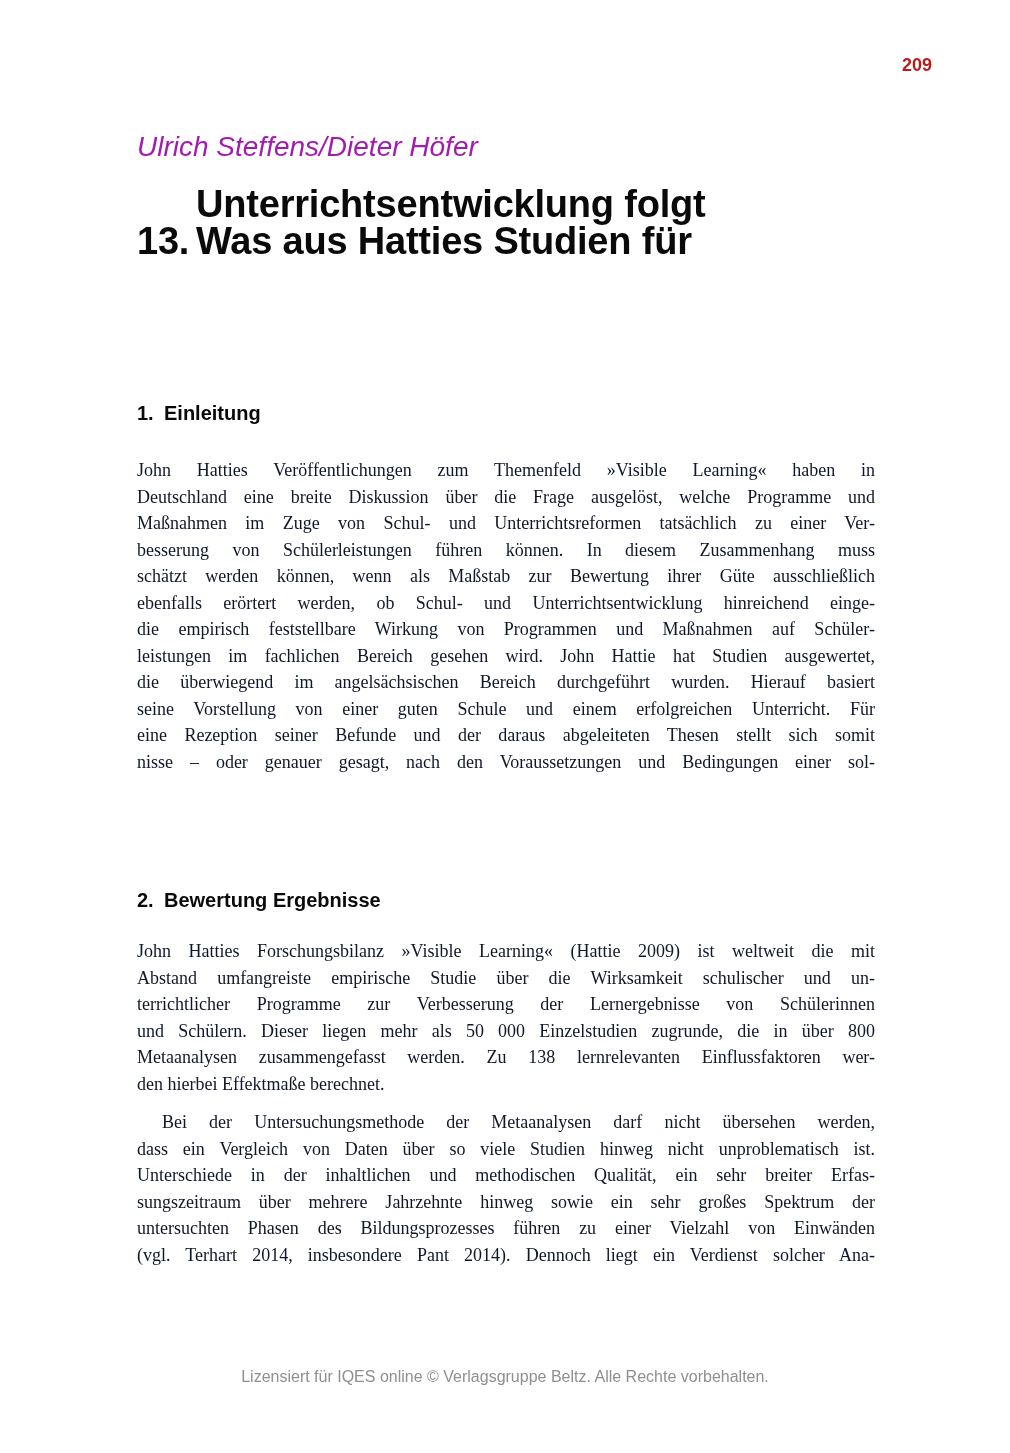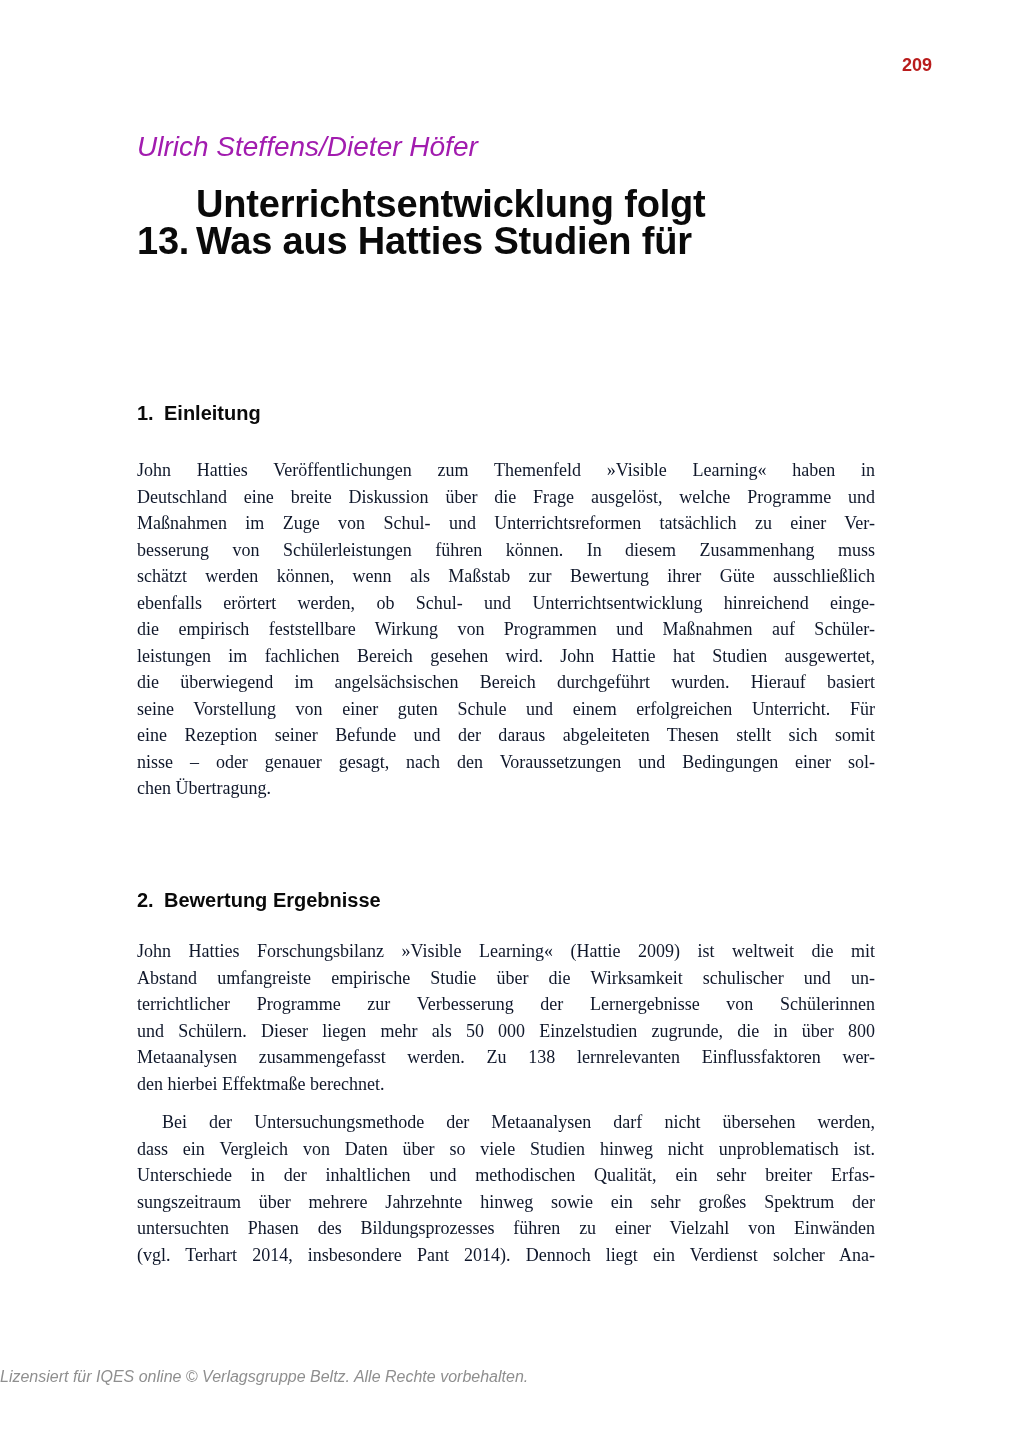--- a/index.html
+++ b/index.html
@@ -86,25 +86,24 @@
     overflow: visible;
     white-space: normal;
   }
   .line.last { text-align-last: left; }
   .line.indent { text-indent: 25px; margin-top: 12px; }
   .license-footer {
     position: absolute;
     top: 1368px;
     left: 0;
     width: 100%;
-    text-align: left;
+    text-align: center;
     font-family: "Liberation Sans", "DejaVu Sans", sans-serif;
     font-size: 16px;
     color: #8f8f8f;
-    font-style: italic;
   }
 </style>
 </head>
 <body>
 
 <div class="page">
 
   <div class="page-number">209</div>
 
   <div class="author-line">Ulrich Steffens/Dieter Höfer</div>
@@ -129,21 +128,20 @@
           <div class="line">Maßnahmen im Zuge von Schul- und Unterrichtsreformen tatsächlich zu einer Ver-</div>
           <div class="line">besserung von Schülerleistungen führen können. In diesem Zusammenhang muss</div>
           <div class="line">schätzt werden können, wenn als Maßstab zur Bewertung ihrer Güte ausschließlich</div>
           <div class="line">ebenfalls erörtert werden, ob Schul- und Unterrichtsentwicklung hinreichend einge-</div>
           <div class="line">die empirisch feststellbare Wirkung von Programmen und Maßnahmen auf Schüler-</div>
           <div class="line">leistungen im fachlichen Bereich gesehen wird. John Hattie hat Studien ausgewertet,</div>
           <div class="line">die überwiegend im angelsächsischen Bereich durchgeführt wurden. Hierauf basiert</div>
           <div class="line">seine Vorstellung von einer guten Schule und einem erfolgreichen Unterricht. Für</div>
           <div class="line">eine Rezeption seiner Befunde und der daraus abgeleiteten Thesen stellt sich somit</div>
           <div class="line">nisse – oder genauer gesagt, nach den Voraussetzungen und Bedingungen einer sol-</div>
-          <div class="line last">chen Übertragung.</div>
         </div>
       </div>
   </div>
 
   <div class="section section-2">
     <div class="section-heading">
       <span class="sec-no">2.</span>
       <span class="sec-label">Bewertung Ergebnisse</span>
     </div>
     <div class="section-body">

